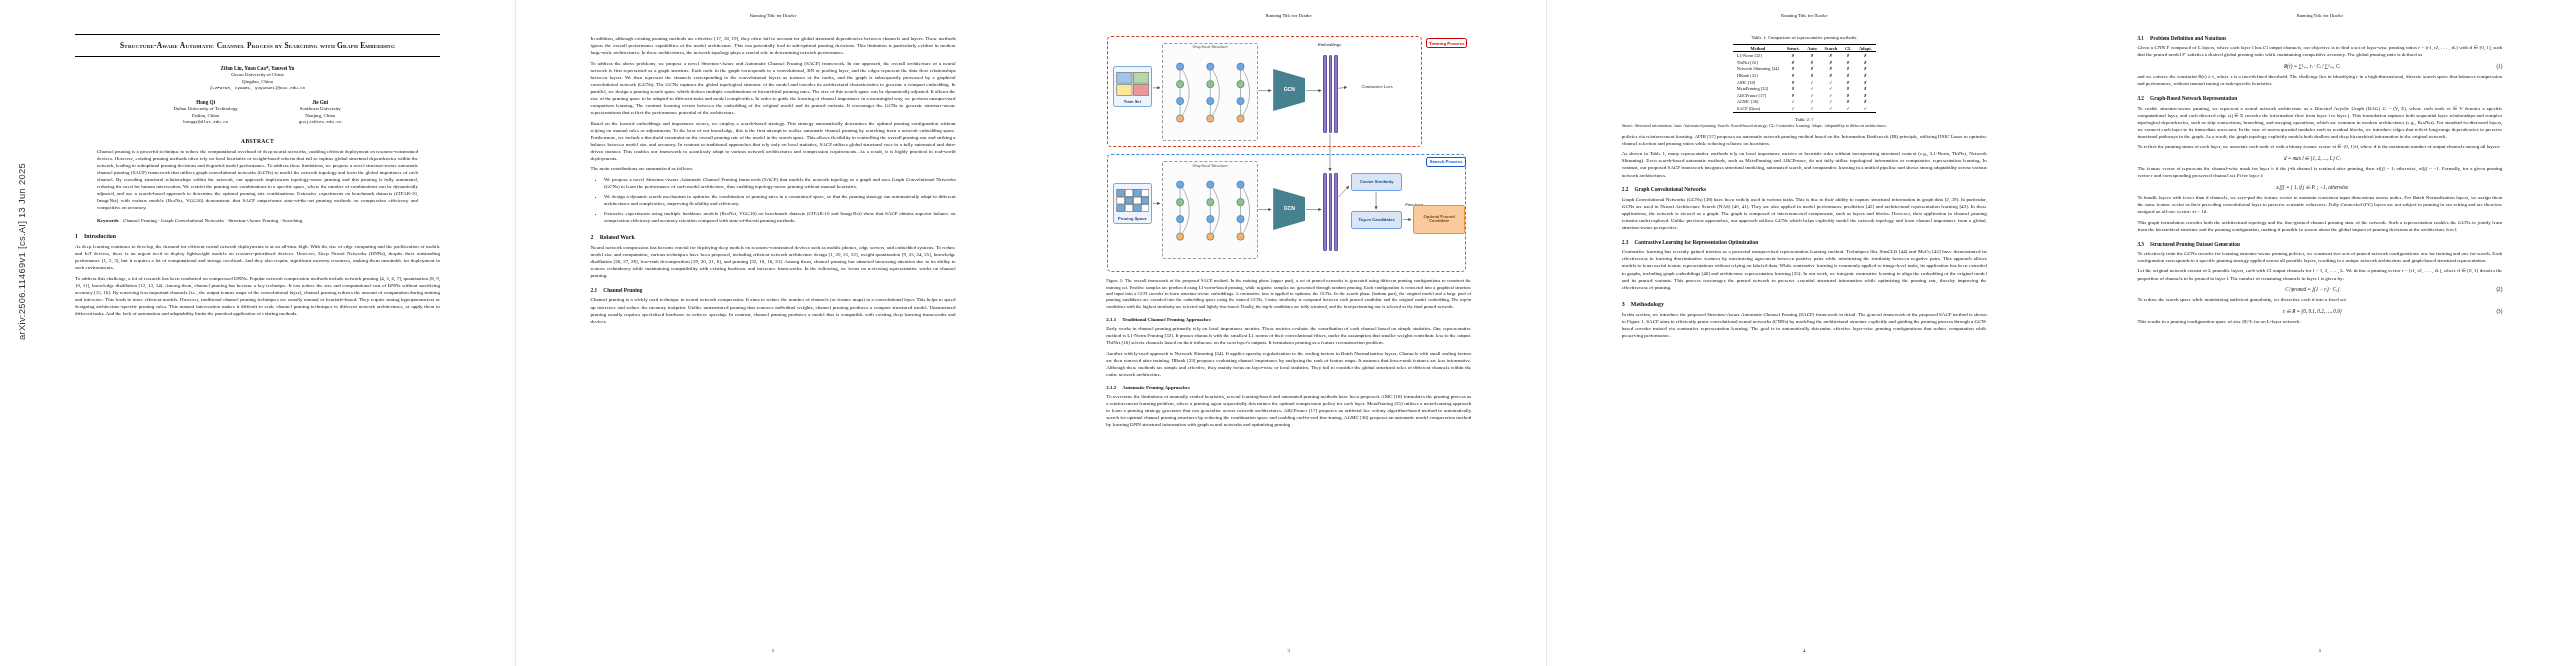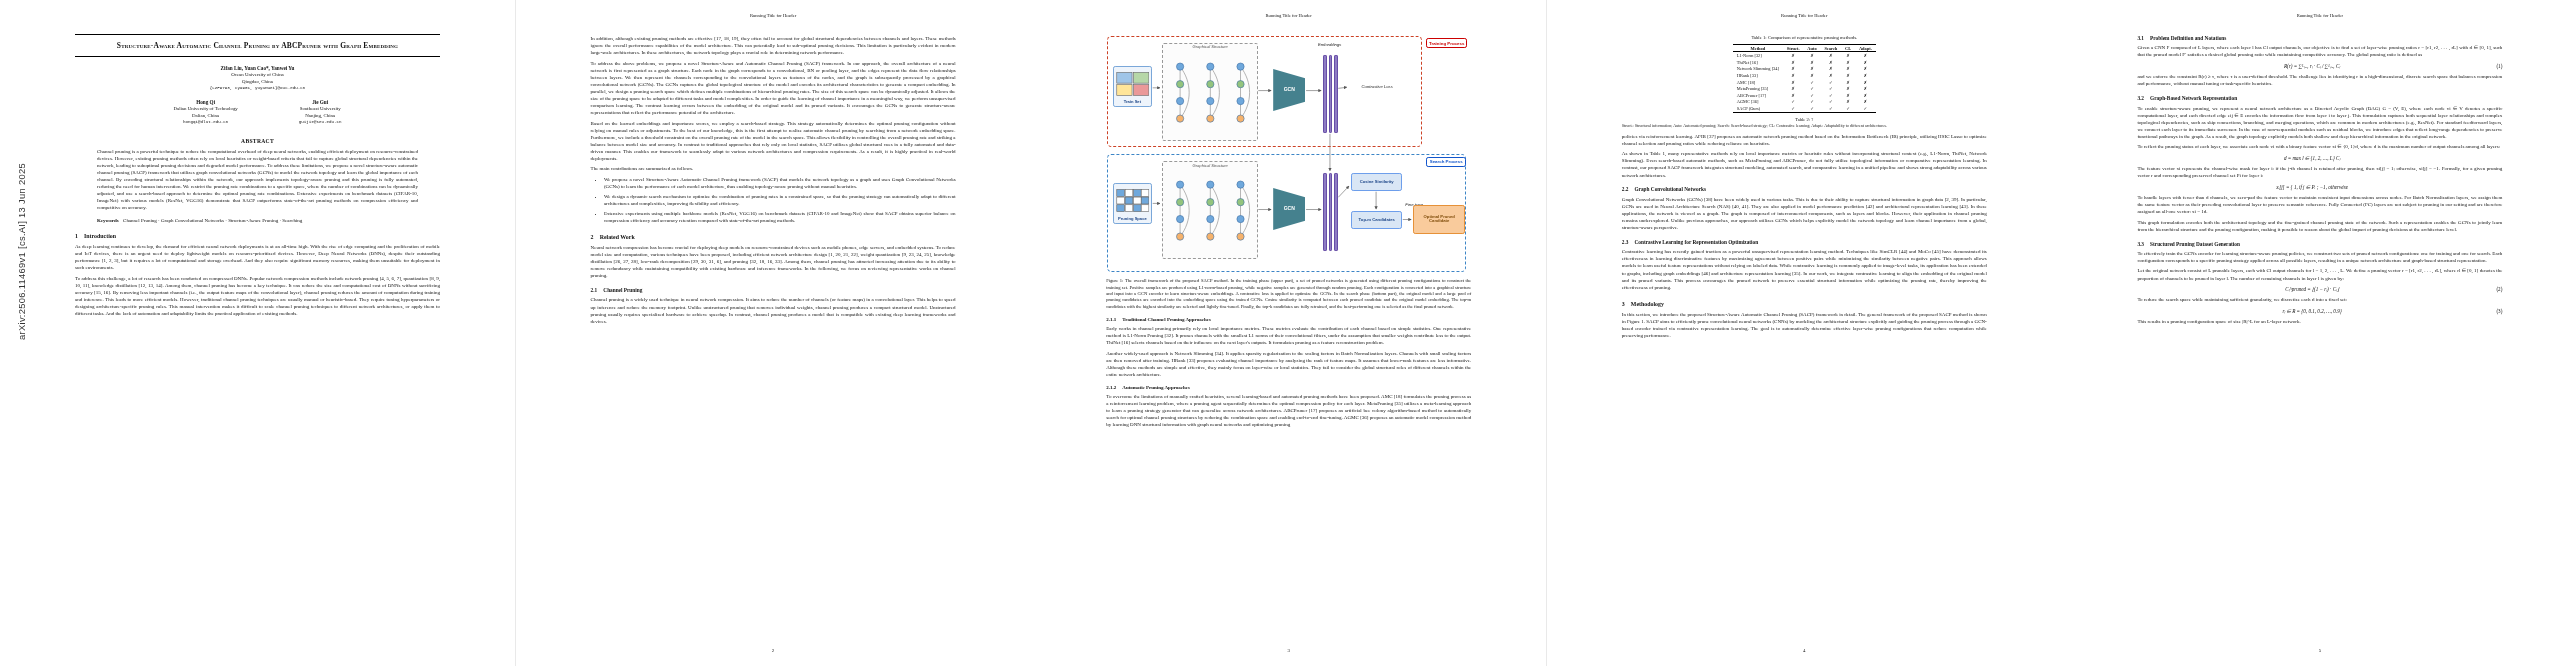--- a/index.html
+++ b/index.html
@@ -76,21 +76,21 @@
   .table-note{font-size:4.1px;text-align:justify;margin:1.1px 0 3.3px;color:#222;}
 </style>
 </head>
 <body>
 
 <div id="pages">
     <div class="page">
       <div class="watermark">arXiv:2506.11469v1  [cs.AI]  13 Jun 2025</div>
       <div class="content">
         <div class="title-rule"></div>
-        <div class="title">Structure-Aware Automatic Channel Pruning by ABCPruner with Graph Embedding</div>
+        <div class="title">Structure-Aware Automatic Channel Process by Searching with Graph Embedding</div>
         <div class="title-rule"></div>
         <div class="authors">
           <div class="authors-row">
             <div class="author-group">
               <div class="author-names">Zifan Liu, Yuan Cao*, Yanwei Yu</div>
               <div class="author-affil">Ocean University of China</div>
               <div class="author-affil">Qingdao, China</div>
               <div class="author-email">{LzF9793, cy9901, yuyanwei}@ouc.edu.cn</div>
             </div>
           </div>

